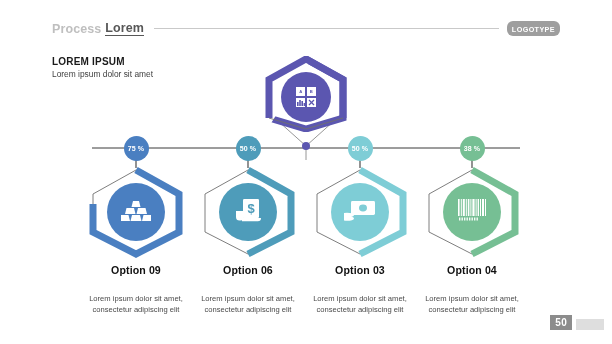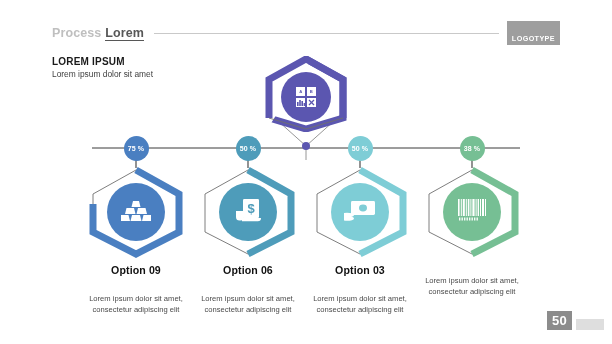--- a/index.html
+++ b/index.html
@@ -12,21 +12,21 @@
   }
   .slide{position:absolute;inset:0;background:#fff;}
 
   
   .hdr{position:absolute;left:52px;top:21px;display:flex;align-items:center;width:508px;}
   .hdr-process{font-size:12.5px;font-weight:bold;color:#bfbfbf;letter-spacing:.1px;}
   .hdr-page{font-size:12.5px;font-weight:bold;color:#575757;letter-spacing:.1px;
             border-bottom:1.4px solid #575757;padding-bottom:0px;margin-left:4px;}
   .hdr-rule{flex:1;height:1px;background:#c9c9c9;margin-left:10px;margin-right:8px;}
   .logo{background:#9e9e9e;color:#fff;font-size:7.2px;font-weight:bold;
-        letter-spacing:.4px;padding:13px 5px 2px 5px;}
+        letter-spacing:.4px;padding:4px 5px 2px 5px;border-radius:6px;}
 
   
   .t-main{position:absolute;left:52px;top:56px;font-size:10px;font-weight:bold;
           color:#1a1a1a;letter-spacing:.2px;}
   .t-sub{position:absolute;left:52px;top:69px;font-size:8.4px;color:#3f3f3f;}
 
   
   .center-wrap{position:absolute;left:262px;top:56px;width:88px;height:76px;}
   .hexshape{position:absolute;inset:0;}
   .center-circle{position:absolute;left:19px;top:16px;width:50px;height:50px;
@@ -50,21 +50,21 @@
   .opt{position:absolute;width:118px;text-align:center;}
   .opt-hex{position:relative;width:104px;height:92px;margin:0 auto;}
   .opt-circle{position:absolute;left:50%;top:50%;transform:translate(-50%,-50%);
               width:58px;height:58px;border-radius:50%;}
   .opt-ico{position:absolute;left:50%;top:50%;transform:translate(-50%,-50%);}
   .opt-title{font-size:10.6px;font-weight:bold;color:#111;margin-top:6px;letter-spacing:.1px;}
   .opt-body{font-size:7.6px;color:#4a4a4a;line-height:1.42;margin-top:18px;}
 
   
   .foot-num{position:absolute;right:40px;bottom:14px;background:#8c8c8c;color:#fff;
-            font-size:13px;font-weight:bold;padding:2px 5px;letter-spacing:.3px;}
+            font-size:10px;font-weight:bold;padding:2px 5px;letter-spacing:.3px;}
   .foot-bar{position:absolute;right:8px;bottom:14px;width:28px;height:11px;background:#dedede;}
 </style>
 </head>
 <body>
 
 <div class="slide">
 
   <div class="hdr">
     <span class="hdr-process">Process</span>
     <span class="hdr-page">Lorem</span>
@@ -222,19 +222,20 @@
             <rect x="7" y="19.5" width="1.4" height="3"></rect>
               <rect x="9.5" y="19.5" width="1.4" height="3"></rect>
             <rect x="12" y="19.5" width="1.4" height="3"></rect>
               <rect x="14.5" y="19.5" width="1.4" height="3"></rect>
             <rect x="17" y="19.5" width="1.4" height="3"></rect>
               <rect x="19.5" y="19.5" width="1.4" height="3"></rect>
           </g>
         </svg>
       </div>
     </div>
+    <div class="opt-title">Option 04</div>
     <div class="opt-body">Lorem ipsum dolor sit amet, consectetur adipiscing elit</div>
   </div>
 
   <div class="foot-num">50</div>
   <div class="foot-bar"></div>
 
 </div>
 
 </body></html>

